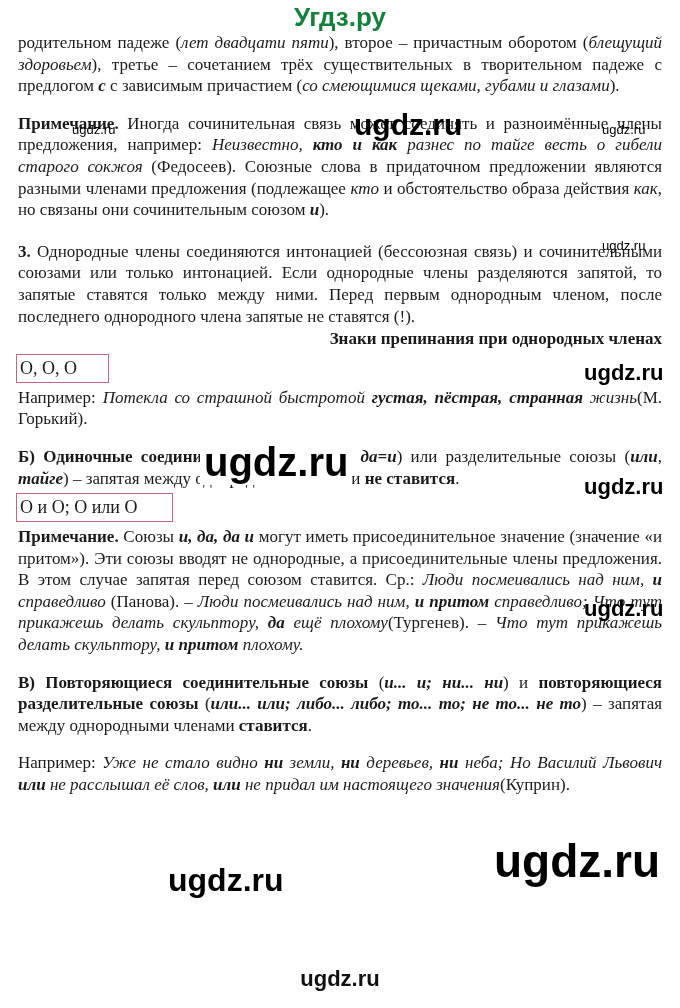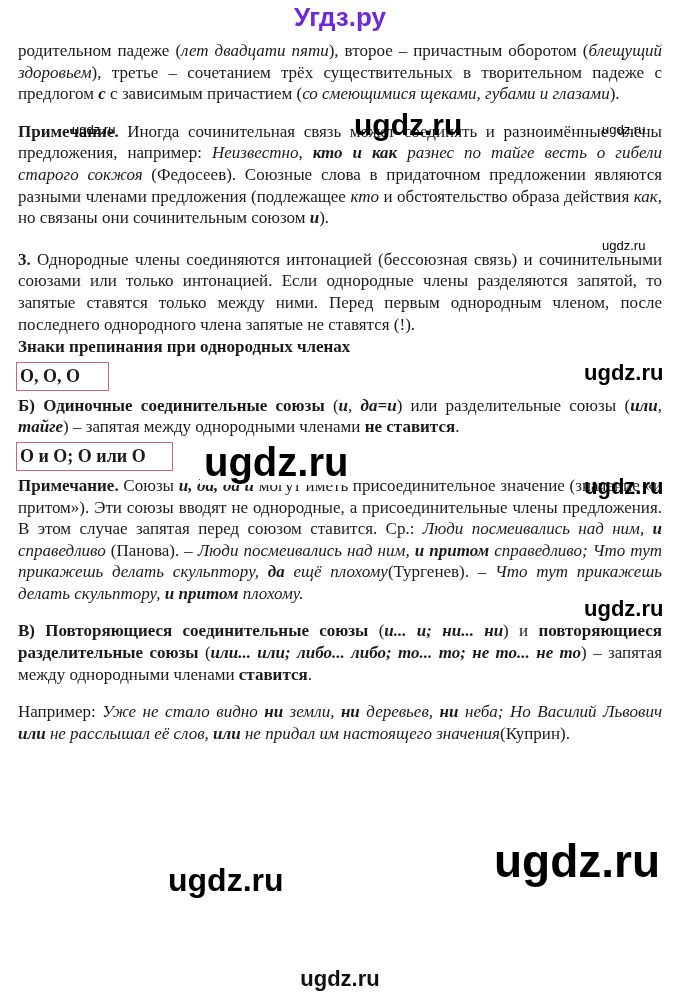--- a/index.html
+++ b/index.html
@@ -1,27 +1,27 @@
 <!DOCTYPE html>
 <html><head>
 <meta charset="utf-8">
 <style>
   html, body { margin: 0; padding: 0; background: #ffffff; }
   body { width: 680px; height: 1008px; position: relative; overflow: hidden;
          font-family: "Liberation Serif", serif; color: #1a1a1a; }
   .site-title { position: absolute; top: 2px; left: 0; width: 680px; text-align: center;
-         font-family: "Liberation Sans", sans-serif; font-size: 26px; font-weight: bold; color: #6d28d9; }
+         font-family: "Liberation Sans", sans-serif; font-size: 26px; font-weight: bold; color: #15803d; }
   .footer { position: absolute; top: 966px; left: 0; width: 680px; text-align: center;
          font-family: "Liberation Sans", sans-serif; font-size: 22px; font-weight: bold; color: #111; }
-  .content { position: absolute; top: 40px; left: 18px; width: 644px; font-size: 17px; line-height: 21.6px; }
+  .content { position: absolute; top: 32px; left: 18px; width: 644px; font-size: 17px; line-height: 21.6px; }
   .p { text-align: justify; margin: 0; }
   .p + .p { margin-top: 16px; }
-  .heading { font-weight: bold; margin: 1px 0 0 0; }
+  .heading { font-weight: bold; margin: 1px 0 0 0; text-align: right; }
   .box { display: inline-block; border: 1.5px solid #c4687e; padding: 2px 4px 3px 3px;
-         font-weight: bold; font-size: 18px; line-height: 22px; margin: 4px 0 4px -2px; }
+         font-weight: normal; font-size: 18px; line-height: 22px; margin: 4px 0 4px -2px; }
   .box.wide { width: 224px; }
   i { font-style: italic; }
   b { font-weight: bold; }
   .wm { position: absolute; font-family: "Liberation Sans", sans-serif; font-weight: bold; color: #000; }
   .wm.small { font-size: 13px; font-weight: normal; }
   .wm.mid { font-size: 22px; }
   .wm.big { font-size: 34px; }
   .wm.huge { font-size: 46px; }
 </style>
 </head>
@@ -33,20 +33,21 @@
 
   <p class="p"><span>родительном падеже (</span><i>лет двадцати пяти</i><span>), второе – причастным оборотом (</span><i>блещущий здоровьем</i><span>), третье – сочетанием трёх существительных в творительном падеже с предлогом </span><b><i>с</i></b><span> с зависимым причастием (</span><i>со смеющимися щеками, губами и глазами</i><span>).</span></p>
 
   <p class="p"><b>Примечание.</b><span> Иногда сочинительная связь может соединять и разноимённые члены предложения, например: </span><i>Неизвестно,</i><b><i> кто и как</i></b><i> разнес по тайге весть о гибели старого сокжоя</i><span> (Федосеев). Союзные слова в придаточном предложении являются разными членами предложения (подлежащее </span><i>кто</i><span> и обстоятельство образа действия </span><i>как</i><span>, но связаны они сочинительным союзом </span><b><i>и</i></b><span>).</span></p>
 
   <p class="p" style="margin-top:20px"><b>3.</b><span> Однородные члены соединяются интонацией (бессоюзная связь) и сочинительными союзами или только интонацией. Если однородные члены разделяются запятой, то запятые ставятся только между ними. Перед первым однородным членом, после последнего однородного члена запятые не ставятся (!).</span></p>
 
   <p class="heading">Знаки препинания при однородных членах</p>
 
   <div class="box" style="width:84px">О, О, О</div>
+  <p class="p"><span>Например: </span><i>Потекла со страшной быстротой </i><b><i>густая, пёстрая, странная</i></b><i> жизнь</i><span>(М. Горький).</span></p>
 
   <p class="p"><b>Б) Одиночные соединительные союзы</b><span> (</span><b><i>и</i></b><span>, </span><b><i>да=и</i></b><span>) или разделительные союзы (</span><b><i>или</i></b><span>, </span><b><i>тайге</i></b><span>) – запятая между однородными членами </span><b>не ставится</b><span>.</span></p>
   <div class="box" style="width:148px">О и О; О или О</div>
 
   <p class="p"><b>Примечание.</b><span> Союзы </span><b><i>и, да, да и</i></b><span> могут иметь присоединительное значение (значение «и притом»). Эти союзы вводят не однородные, а присоединительные члены предложения. В этом случае запятая перед союзом ставится. Ср.: </span><i>Люди посмеивались над ним,</i><b><i> и</i></b><i> справедливо</i><span> (Панова). – </span><i>Люди посмеивались над ним,</i><b><i> и притом</i></b><i> справедливо; Что тут прикажешь делать скульптору,</i><b><i> да</i></b><i> ещё плохому</i><span>(Тургенев). – </span><i>Что тут прикажешь делать скульптору,</i><b><i> и притом</i></b><i> плохому.</i></p>
 
   <p class="p"><b>В) Повторяющиеся соединительные союзы</b><span> (</span><b><i>и... и; ни... ни</i></b><span>) и </span><b>повторяющиеся разделительные союзы</b><span> (</span><b><i>или... или; либо... либо; то... то; не то... не то</i></b><span>) – запятая между однородными членами </span><b>ставится</b><span>.</span></p>
   <p class="p"><span>Например: </span><i>Уже не стало видно </i><b><i>ни</i></b><i> земли, </i><b><i>ни</i></b><i> деревьев, </i><b><i>ни</i></b><i> неба; Но Василий Львович </i><b><i>или</i></b><i> не расслышал её слов, </i><b><i>или</i></b><i> не придал им настоящего значения</i><span>(Куприн).</span></p>
 </div>
 

